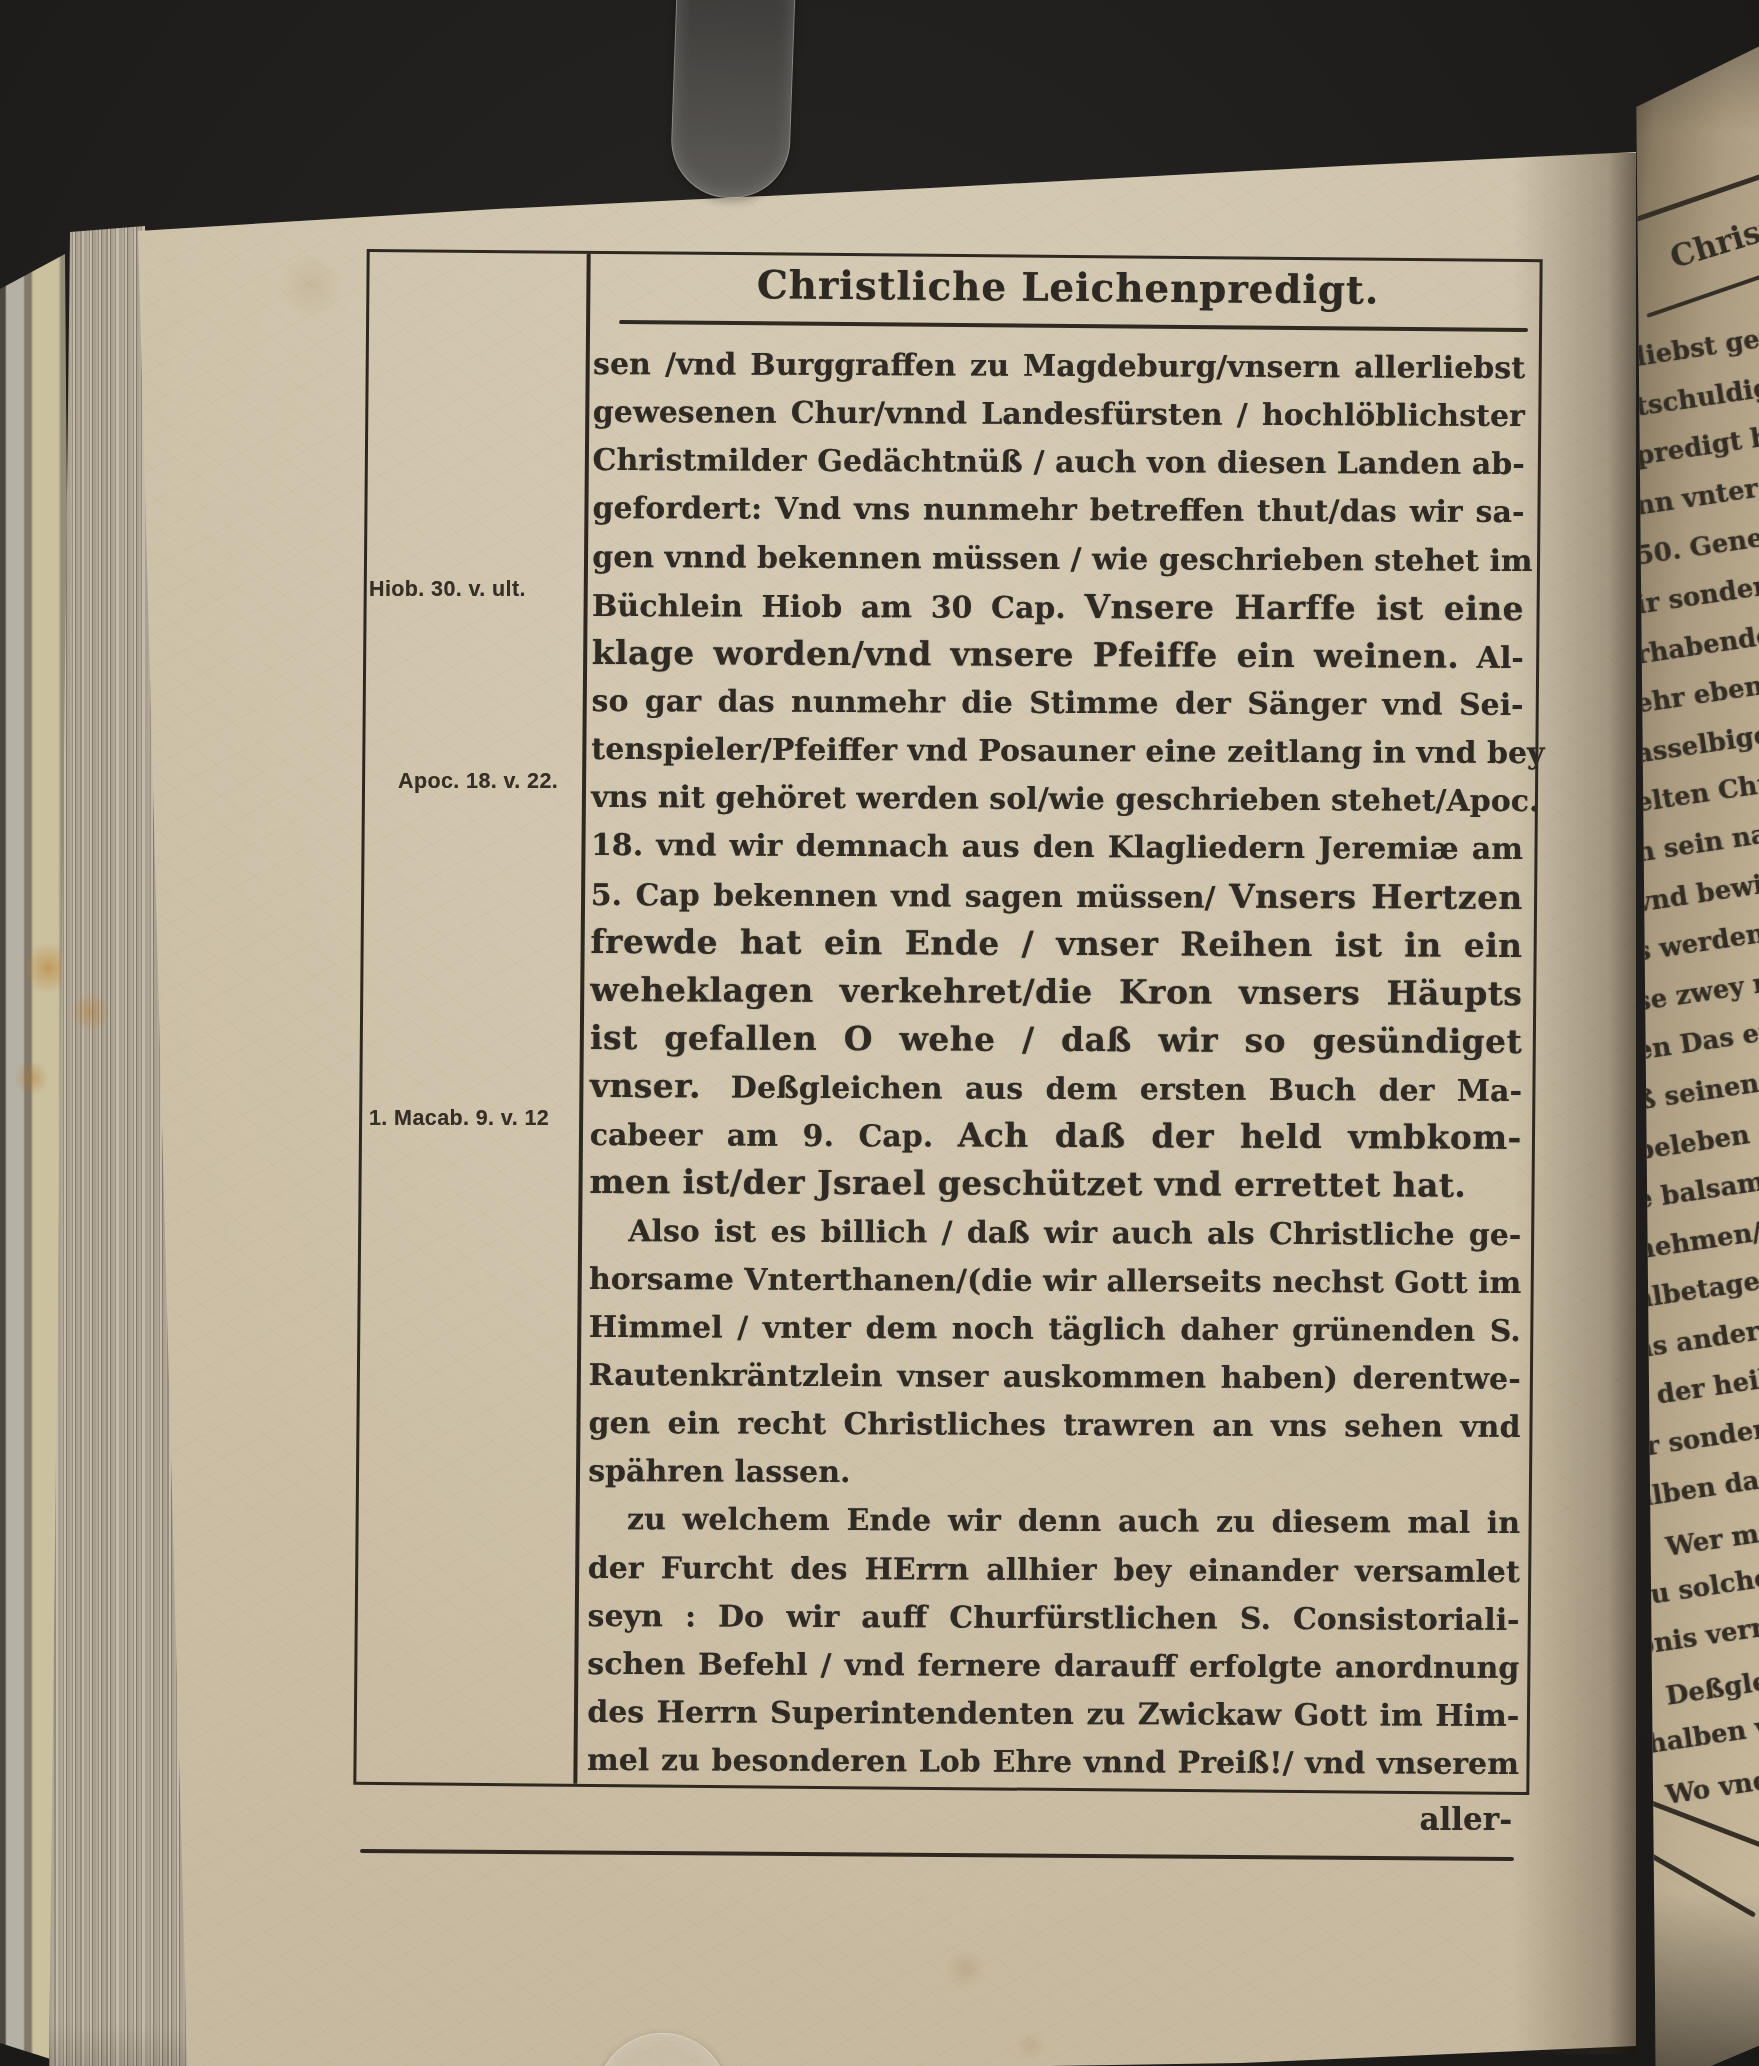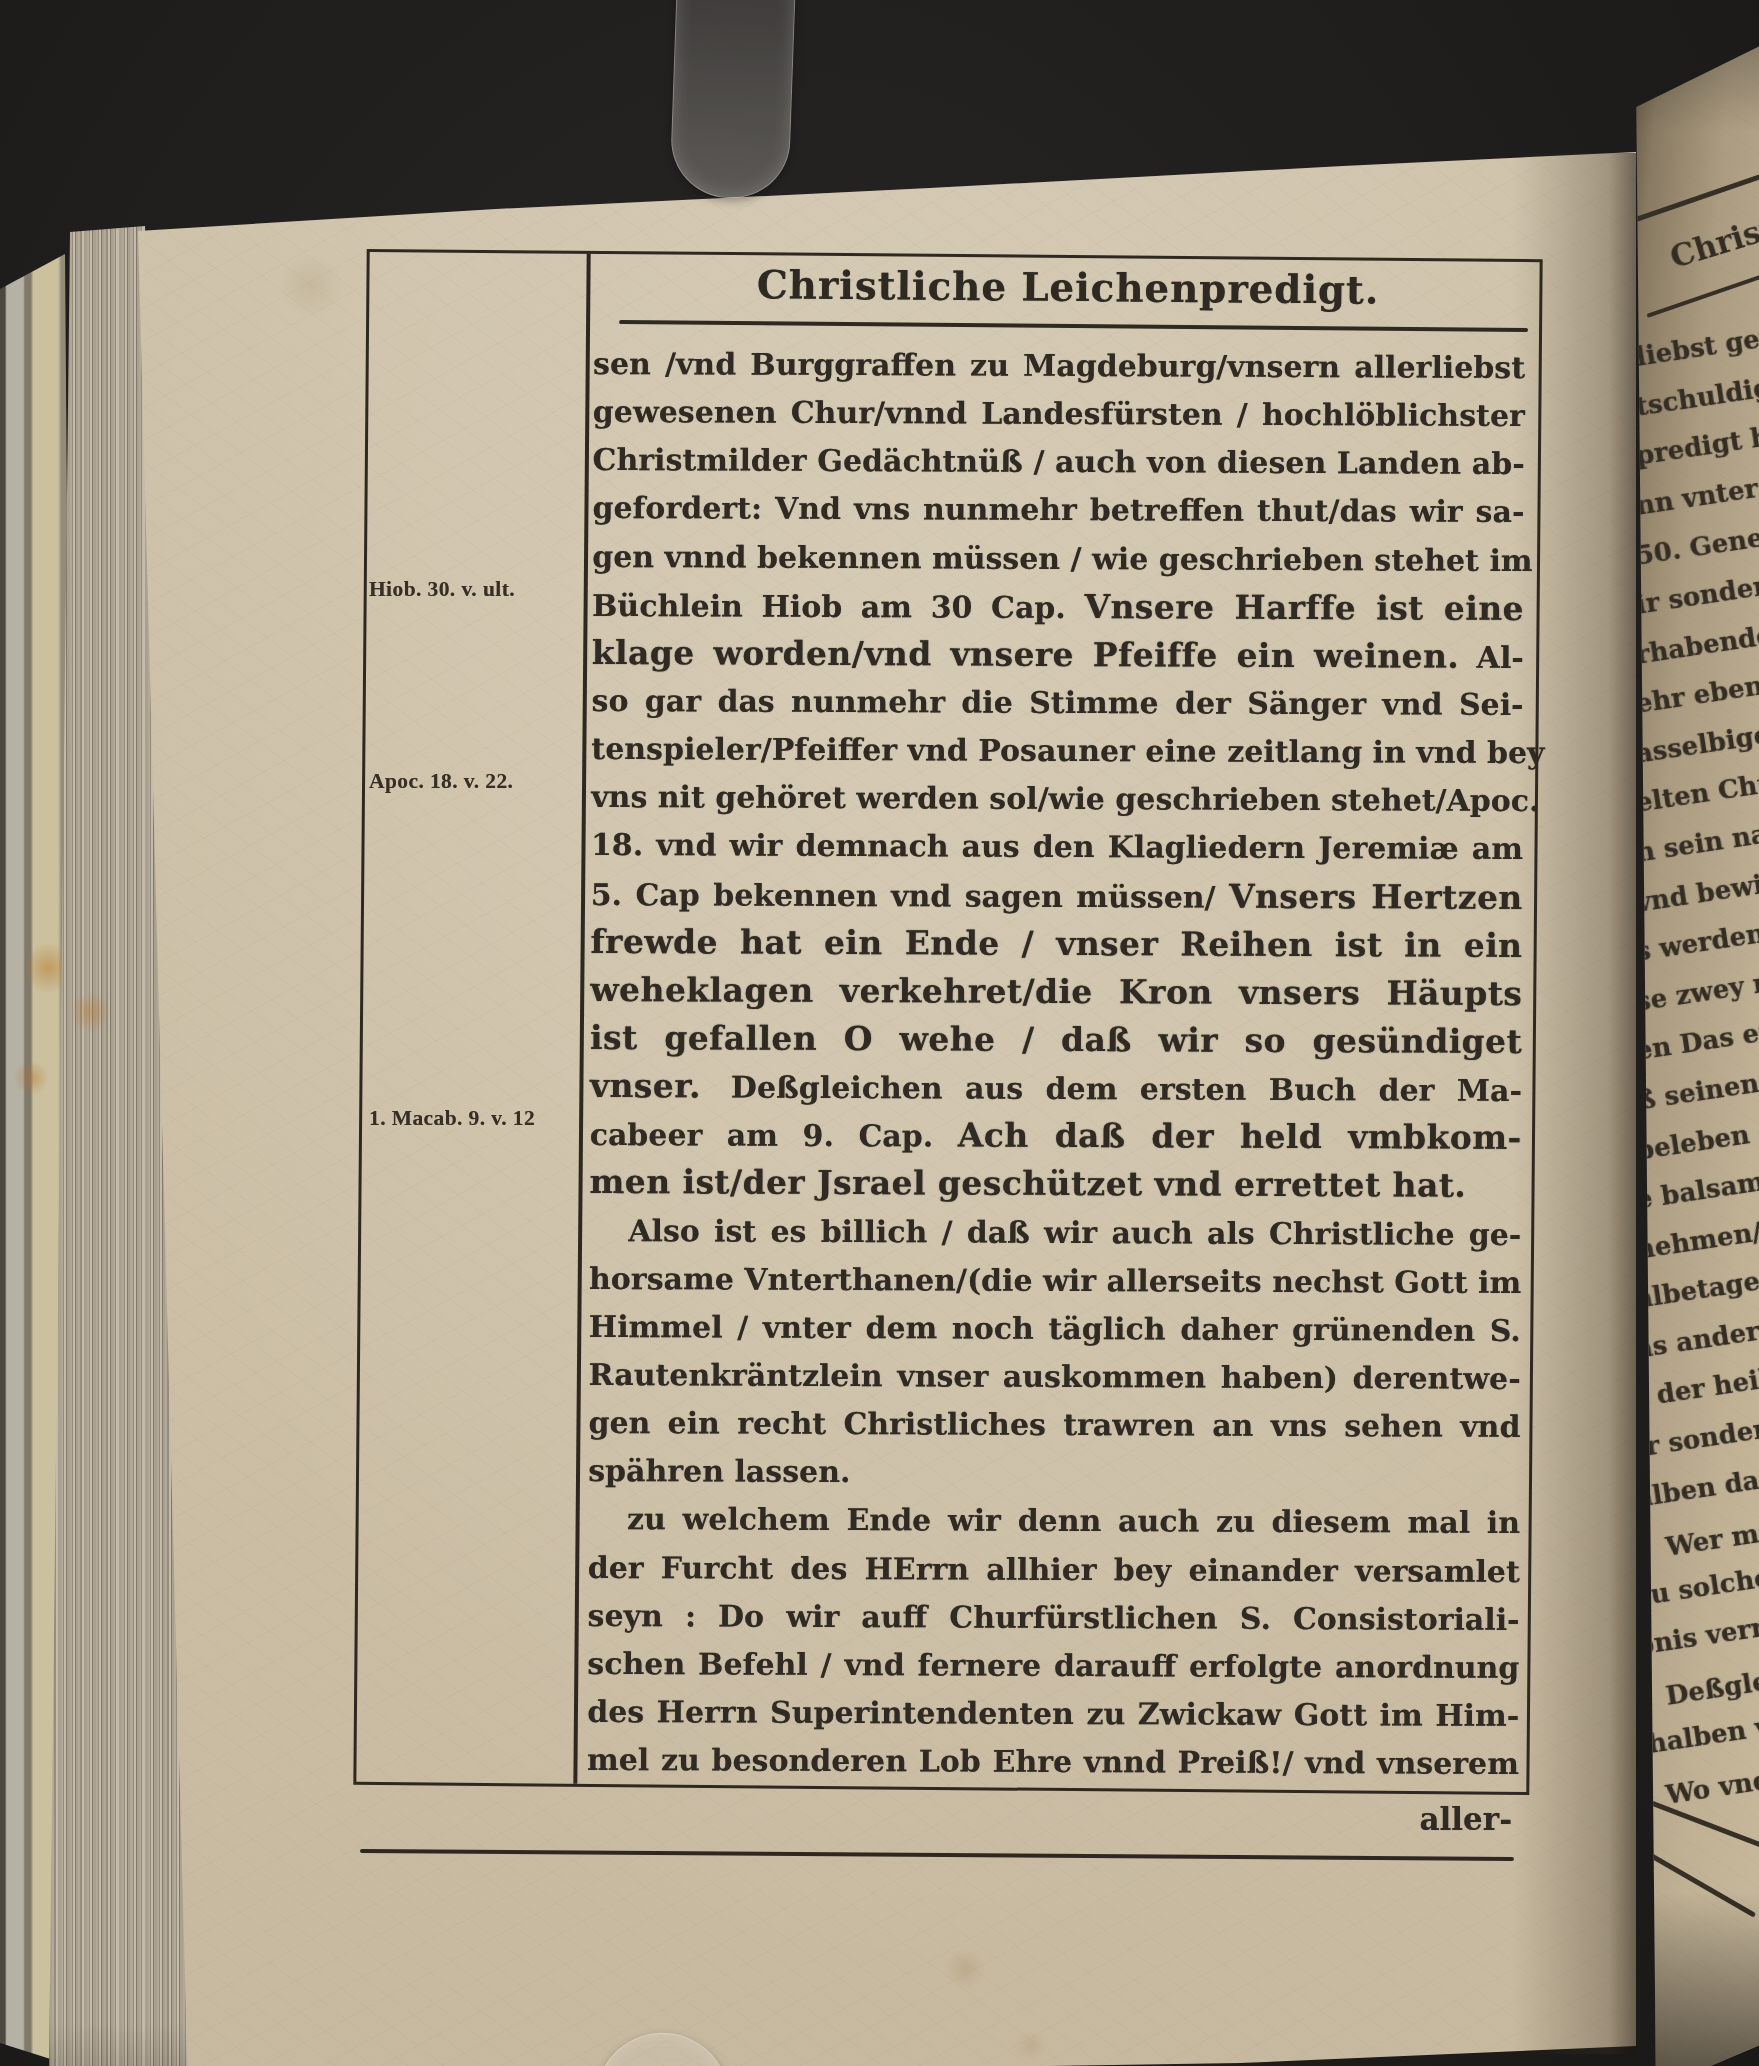--- a/index.html
+++ b/index.html
@@ -37,21 +37,21 @@
   
   #frame{position:absolute;left:360px;top:254px;width:1176px;height:1536px;
          border:3.3px solid #2e2820;transform:rotate(.5deg);box-sizing:border-box;}
   #frame-divider{position:absolute;left:217px;top:0;width:3.7px;height:100%;background:#2e2820;}
   #header-rule{position:absolute;left:250px;top:66px;width:909px;height:4.1px;background:#2f2921;border-radius:2.1px;}
   #page-header{position:absolute;left:603px;top:264px;width:930px;text-align:center;
          font-size:39px;font-weight:700;color:#2e2922;transform:rotate(.5deg);
          text-shadow:0 0 0.8px rgba(46,41,34,.55);letter-spacing:0.8px;}
   
   #margin-column{position:absolute;left:369px;top:0;width:202px;height:2200px;}
-  .margin-note{position:absolute;left:0;width:100%;font-family:Liberation Serif, serif;
+  .margin-note{position:absolute;left:0;width:100%;font-family:Liberation Sans, sans-serif;
          font-size:21.5px;font-weight:700;color:#372f26;letter-spacing:0.4px;
          text-shadow:0 0 0.4px rgba(55,47,38,.5);}
   
   #text-column{position:absolute;left:590px;top:342px;width:932px;height:1455px;transform:rotate(.25deg);}
   .line{position:absolute;left:0;width:100%;height:48px;line-height:48px;
          font-size:30px;font-weight:700;color:#2f2a23;white-space:nowrap;
          text-align:justify;text-align-last:justify;text-justify:inter-word;
          text-shadow:0 0 0.8px rgba(47,42,35,.5);box-sizing:border-box;}
   .line.nojust{text-align-last:left;}
   .line.ind{padding-left:39px;}
@@ -97,21 +97,21 @@
 
   <div id="frame">
     <div id="frame-divider"></div>
     <div id="header-rule"></div>
   </div>
 
   <div id="page-header">Christliche Leichenpredigt.</div>
 
   <div id="margin-column">
       <div class="margin-note" style="top: 577px;">Hiob. 30. v. ult.</div>
-      <div class="margin-note" style="top: 769px;">Apoc. 18. v. 22.</div>
+      <div class="margin-note" style="top: 769px; margin-left: 29px;">Apoc. 18. v. 22.</div>
       <div class="margin-note" style="top: 1106px;">1. Macab. 9. v. 12</div>
     </div>
 
   <div id="text-column">
       <div class="line" style="top: 0px;"><span class="seg">sen /vnd Burggraffen zu Magdeburg/vnsern allerliebst</span></div>
       <div class="line" style="top: 48px;"><span class="seg">gewesenen Chur/vnnd Landesfürsten / hochlöblichster</span></div>
       <div class="line" style="top: 96px;"><span class="seg">Christmilder Gedächtnüß / auch von diesen Landen ab-</span></div>
       <div class="line" style="top: 144px;"><span class="seg">gefordert: Vnd vns nunmehr betreffen thut/das wir sa-</span></div>
       <div class="line" style="top: 193px;"><span class="seg">gen vnnd bekennen müssen / wie geschrieben stehet im</span></div>
       <div class="line" style="top: 241px;"><span class="seg">Büchlein Hiob am 30 Cap. </span><span class="q">Vnsere Harffe ist eine</span></div>

